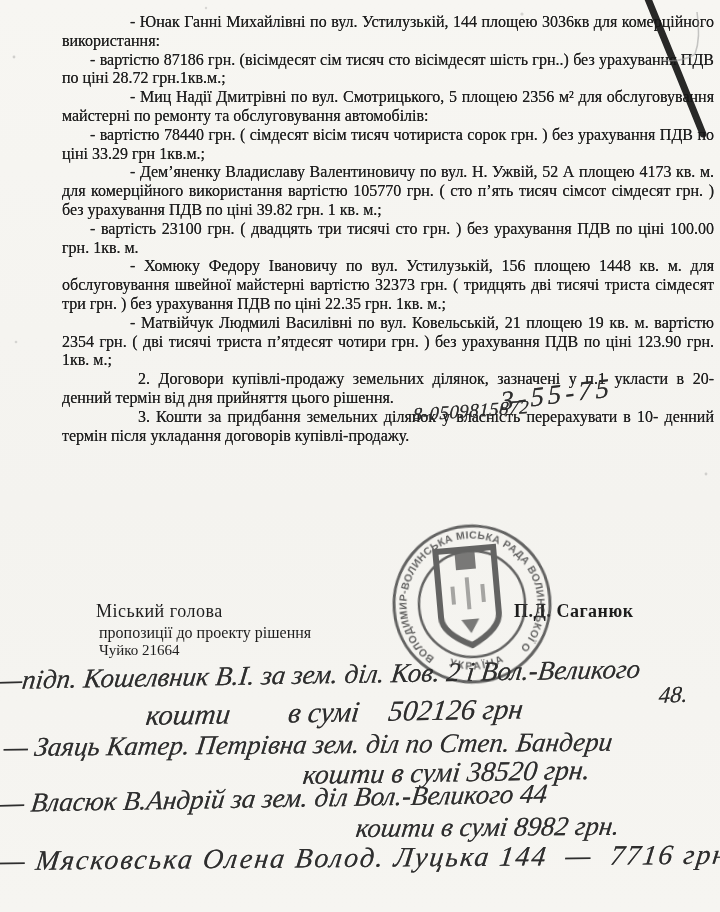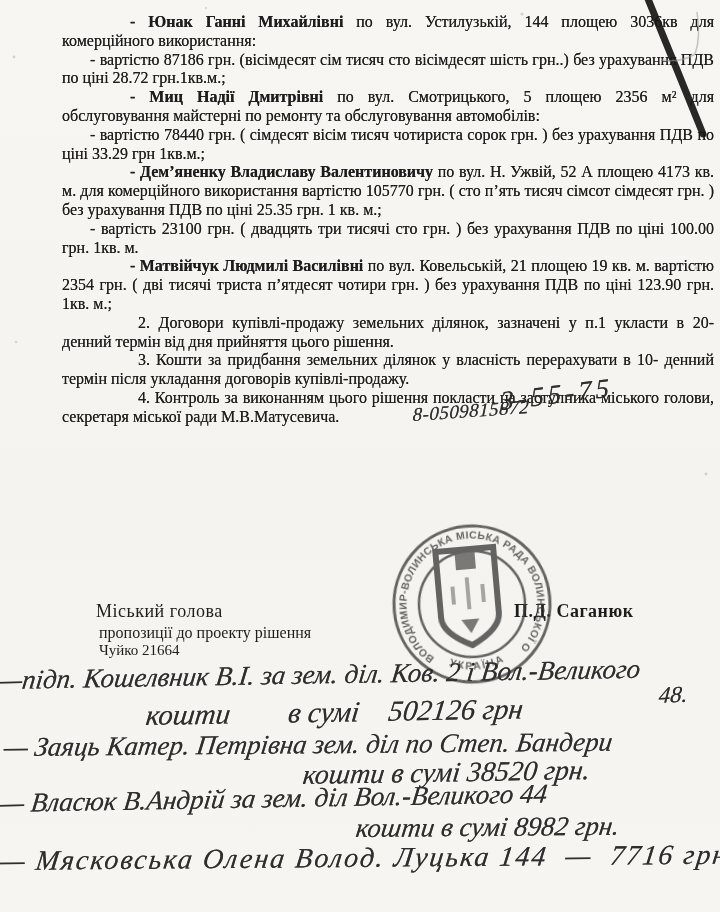--- a/index.html
+++ b/index.html
@@ -9,21 +9,21 @@
     font-family:"Liberation Serif","DejaVu Serif",serif;
     color:#1d1d1d;
   }
   
   .typed-block {
     position:absolute; top:13px; left:62px; width:652px;
     font-size:16px; line-height:18.8px; text-align:justify;
     text-shadow:0 0 0.45px rgba(25,25,25,0.85);
   }
   .typed-block p { margin:0; }
-  .typed-block b { font-weight:bold; }
+  .typed-block b { font-weight:normal; }
   .p-name { text-indent:68px; }
   .p-cost { text-indent:28px; }
   .p-num  { text-indent:76px; }
 
   
   .hw { font-style:italic; color:#2e2e2e; white-space:pre; text-shadow:0 0 0.5px rgba(40,40,40,0.7); }
   .phone-long  { position:absolute; left:413px; top:404px; font-size:19px; letter-spacing:0.5px; transform:rotate(-4deg) skewX(-6deg); transform-origin:left top; }
   .phone-short { position:absolute; left:500px; top:386px; font-size:27px; letter-spacing:4px; transform:rotate(-7deg) skewX(-6deg); transform-origin:left top; }
 
   
@@ -55,26 +55,26 @@
 </head>
 <body>
 
 <div class="page">
 
   <div class="typed-block">
     <p class="p-name"><b>- Юнак Ганні Михайлівні</b><span> по вул. Устилузькій, 144 площею 3036кв для комерційного використання:</span></p>
     <p class="p-cost"><b></b><span>- вартістю 87186 грн. (вісімдесят сім тисяч сто вісімдесят шість грн..) без урахування ПДВ по ціні 28.72 грн.1кв.м.;</span></p>
     <p class="p-name"><b>- Миц Надії Дмитрівні</b><span> по вул. Смотрицького, 5 площею 2356 м² для обслуговування майстерні по ремонту та обслуговування автомобілів:</span></p>
     <p class="p-cost"><b></b><span>- вартістю 78440 грн. ( сімдесят вісім тисяч чотириста сорок грн. ) без урахування ПДВ по ціні 33.29 грн 1кв.м.;</span></p>
-    <p class="p-name"><b>- Дем’яненку Владиславу Валентиновичу</b><span> по вул. Н. Ужвій, 52 А площею 4173 кв. м. для комерційного використання вартістю 105770 грн. ( сто п’ять тисяч сімсот сімдесят грн. ) без урахування ПДВ по ціні 25.35 грн. 1 кв. м.;</span></p>
+    <p class="p-name"><b>- Дем’яненку Владиславу Валентиновичу</b><span> по вул. Н. Ужвій, 52 А площею 4173 кв. м. для комерційного використання вартістю 105770 грн. ( сто п’ять тисяч сімсот сімдесят грн. ) без урахування ПДВ по ціні 39.82 грн. 1 кв. м.;</span></p>
     <p class="p-cost"><b></b><span>- вартість 23100 грн. ( двадцять три тисячі сто грн. ) без урахування ПДВ по ціні 100.00 грн. 1кв. м.</span></p>
+    <p class="p-name"><b>- Хомюку Федору Івановичу</b><span> по вул. Устилузькій, 156 площею 1448 кв. м. для обслуговування швейної майстерні вартістю 32373 грн. ( тридцять дві тисячі триста сімдесят три грн. ) без урахування ПДВ по ціні 22.35 грн. 1кв. м.;</span></p>
     <p class="p-name"><b>- Матвійчук Людмилі Василівні</b><span> по вул. Ковельській, 21 площею 19 кв. м. вартістю 2354 грн. ( дві тисячі триста п’ятдесят чотири грн. ) без урахування ПДВ по ціні 123.90 грн. 1кв. м.;</span></p>
     <p class="p-num"><b></b><span>2. Договори купівлі-продажу земельних ділянок, зазначені у п.1 укласти в 20-денний термін від дня прийняття цього рішення.</span></p>
     <p class="p-num"><b></b><span>3. Кошти за придбання земельних ділянок у власність перерахувати в 10- денний термін після укладання договорів купівлі-продажу.</span></p>
-    <p class="p-num"><b></b><span>4. Контроль за виконанням цього рішення покласти на заступника міського голови, секретаря міської ради М.В.Матусевича.</span></p>
   </div>
 
   <div class="hw phone-long">8-0509815872</div>
   <div class="hw phone-short">3-55-75</div>
 
   <div class="sig-title">Міський голова</div>
   <div class="sig-note1">пропозиції до проекту рішення</div>
   <div class="sig-note2">Чуйко 21664</div>
   <div class="sig-name">П.Д. Саганюк</div>
 

